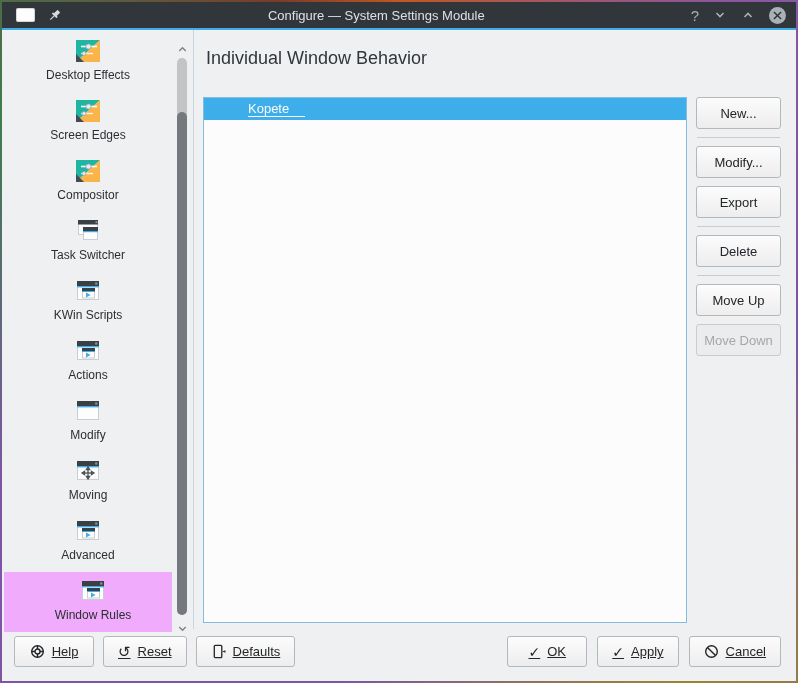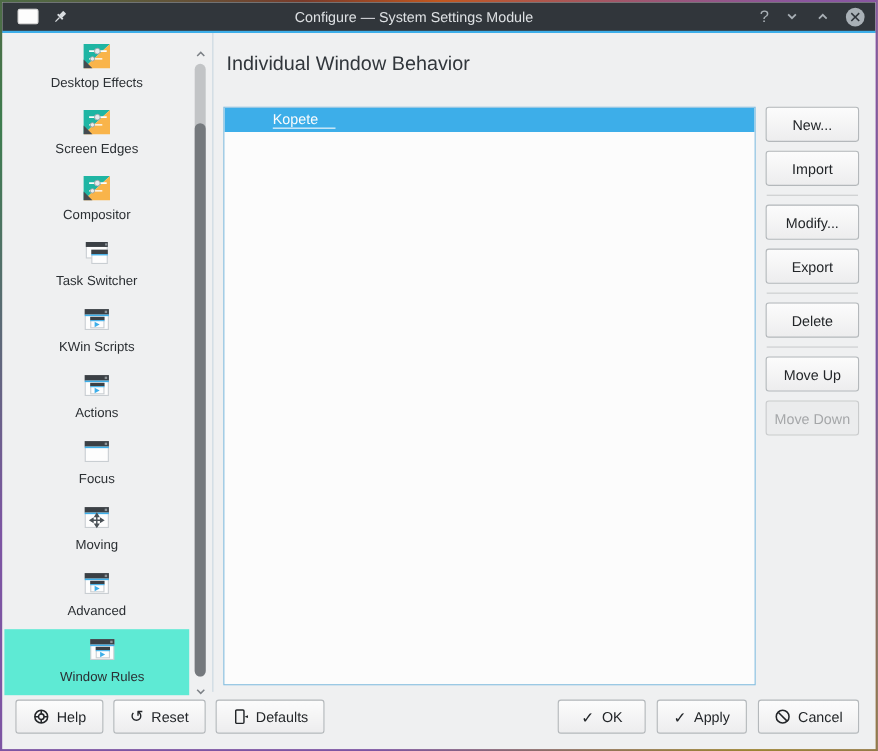--- a/index.html
+++ b/index.html
@@ -29,21 +29,21 @@
   }
   .tb-left{display:flex;align-items:center;gap:12px;}
   .win-menu-icon{width:19px;height:14px;background:#fdfdfd;border-radius:2px;box-shadow:inset 0 0 0 1px rgba(0,0,0,.15);cursor:default;}
   .tb-title{flex:1;text-align:center;color:#dde0e3;font-size:13px;white-space:nowrap;overflow:hidden;}
   .tb-right{display:flex;align-items:center;gap:14px;}
   .tb-help{color:#a9b0b6;font-size:15px;line-height:1;}
   .tb-close{width:17px;height:17px;border-radius:50%;background:#a9b0b6;display:flex;align-items:center;justify-content:center;}
   
   .sidebar{position:absolute;left:2px;top:30px;width:168px;}
   .side-item{height:60px;display:flex;flex-direction:column;align-items:center;padding-top:5px;cursor:default;}
-  .side-item.selected{background:#5eead4;padding-left:10px;}
+  .side-item.selected{background:#f0abfc;padding-left:10px;}
   .side-icon{width:28px;height:28px;display:block;}
   .side-label{margin-top:3px;color:#2b2f33;font-size:12px;}
   
   .v-scrollbar{position:absolute;left:171px;top:28px;width:18px;bottom:46px;}
   .sb-arrow{position:absolute;left:2px;width:14px;height:14px;display:flex;align-items:center;justify-content:center;}
   .sb-arrow.up{top:12px;}
   .sb-arrow.down{bottom:0px;}
   .sb-track{position:absolute;left:4px;width:10px;top:28px;bottom:20px;background:#c2c4c6;border-radius:5px;}
   .sb-thumb{position:absolute;left:0;width:10px;top:54px;bottom:0;background:#75797d;border-radius:5px;}
   .panel-sep{position:absolute;left:191px;top:28px;bottom:52px;width:1px;background:#c9d6e0;}
@@ -65,21 +65,21 @@
     border:1px solid #b4b8bb;border-radius:3px;
     color:#232629;font-size:13px;font-family:inherit;
     display:flex;align-items:center;justify-content:center;gap:7px;
     cursor:default;
   }
   .action-btn{height:32px;width:100%;}
   .btn.disabled{color:#a5a7a9;border-color:#c9cbcc;background:#ebeced;}
   
   .footer-left{position:absolute;left:12px;bottom:14px;display:flex;gap:9px;}
   .footer-right{position:absolute;right:15px;bottom:14px;display:flex;gap:10px;}
-  .footer-btn{height:31px;padding:0 14px;min-width:80px;}
+  .footer-btn{height:31px;padding:0 14px;min-width:80px;text-decoration:underline;}
   .btn-icon{display:flex;align-items:center;line-height:1;}
   .undo-glyph{font-size:15px;color:#232629;}
   .check-glyph{font-size:14px;color:#232629;}
 </style>
 </head>
 <body>
 
 <div class="frame">
   <div class="window">
 
@@ -192,21 +192,21 @@
             </svg></span>
           <span class="side-label">Actions</span>
         </div>
         <div class="side-item">
           <span class="side-icon"><svg width="28" height="28" viewBox="0 0 28 28">
               <rect x="3.5" y="4.5" width="21" height="18" fill="#fdfdfd" stroke="#c9ced2"></rect>
               <rect x="3" y="4" width="22" height="5" fill="#3b4045"></rect>
               <rect x="3" y="9" width="22" height="1.4" fill="#3daee9"></rect>
               <rect x="21.2" y="5.4" width="2.2" height="2.2" fill="#8d9499"></rect>
             </svg></span>
-          <span class="side-label">Focus</span>
+          <span class="side-label">Modify</span>
         </div>
         <div class="side-item">
           <span class="side-icon"><svg width="28" height="28" viewBox="0 0 28 28">
               <rect x="3.5" y="4.5" width="21" height="18" fill="#fdfdfd" stroke="#c9ced2"></rect>
               <rect x="3" y="4" width="22" height="5" fill="#3b4045"></rect>
               <rect x="3" y="9" width="22" height="1.4" fill="#3daee9"></rect>
               <rect x="21.2" y="5.4" width="2.2" height="2.2" fill="#8d9499"></rect>
               <g stroke="#4a5156" stroke-width="1.3" fill="#4a5156">
                 <line x1="14" y1="12" x2="14" y2="20"></line>
                 <line x1="10" y1="16" x2="18" y2="16"></line>
@@ -265,21 +265,20 @@
     <div class="panel-sep"></div>
 
     <div class="heading">Individual Window Behavior</div>
 
     <div class="rule-list">
         <div class="rule-row selected"><span class="editing">Kopete</span></div>
       </div>
 
     <div class="action-col">
         <button class="btn action-btn">New...</button>
-        <button class="btn action-btn">Import</button>
         <div class="vsep"></div>
         <button class="btn action-btn">Modify...</button>
         <button class="btn action-btn">Export</button>
         <div class="vsep"></div>
         <button class="btn action-btn">Delete</button>
         <div class="vsep"></div>
         <button class="btn action-btn">Move Up</button>
         <button class="btn action-btn disabled">Move Down</button>
       </div>
 

